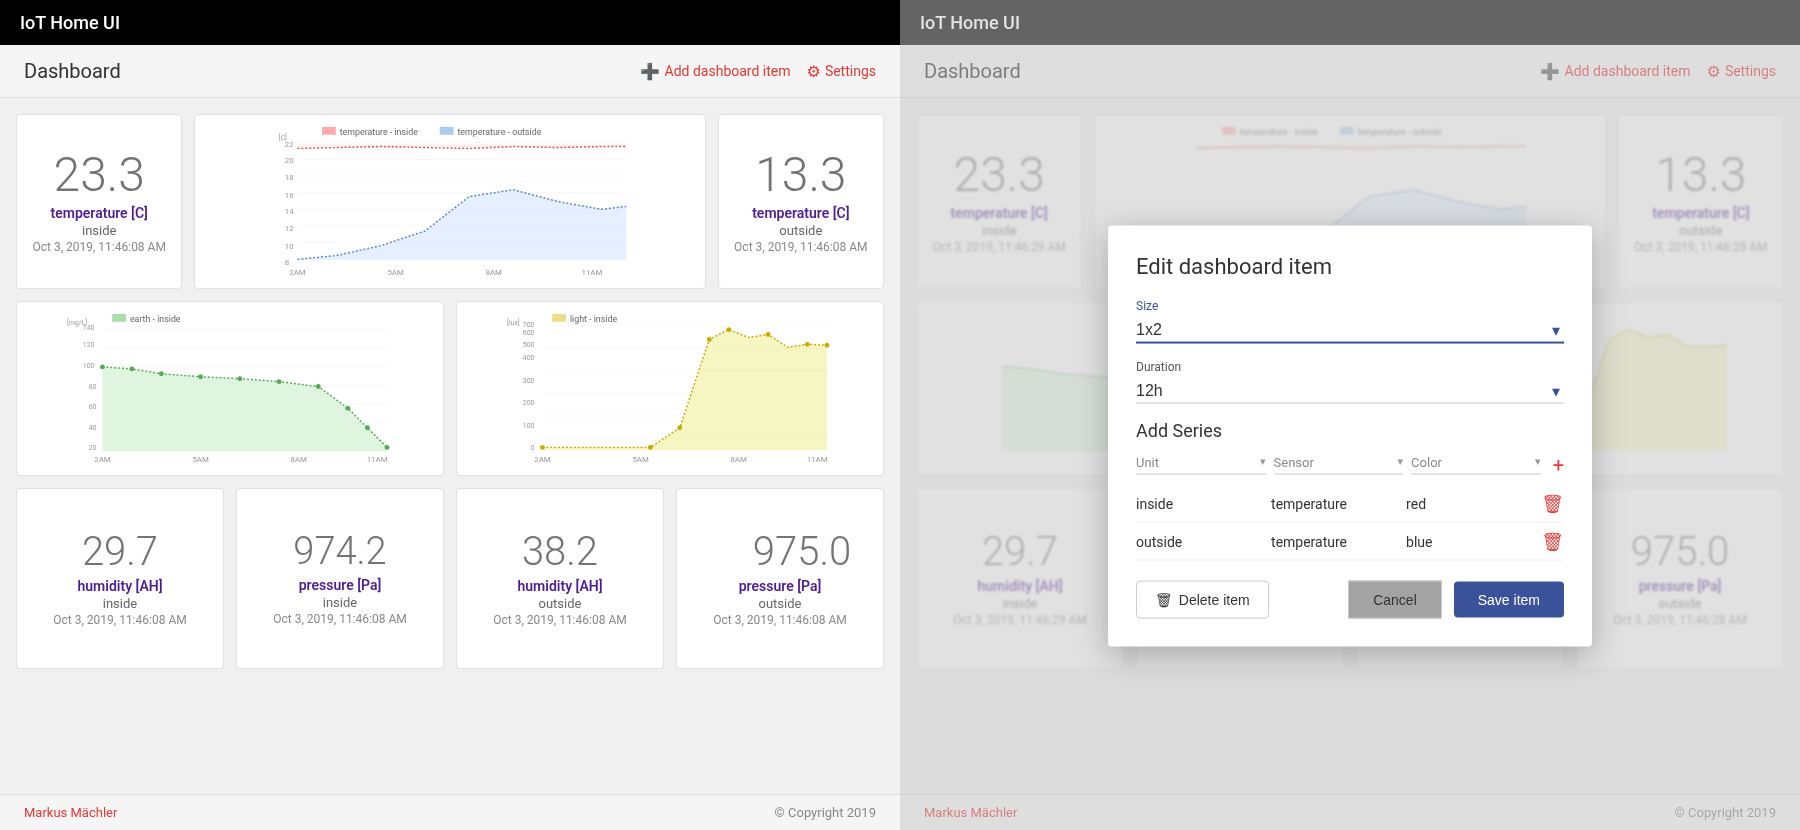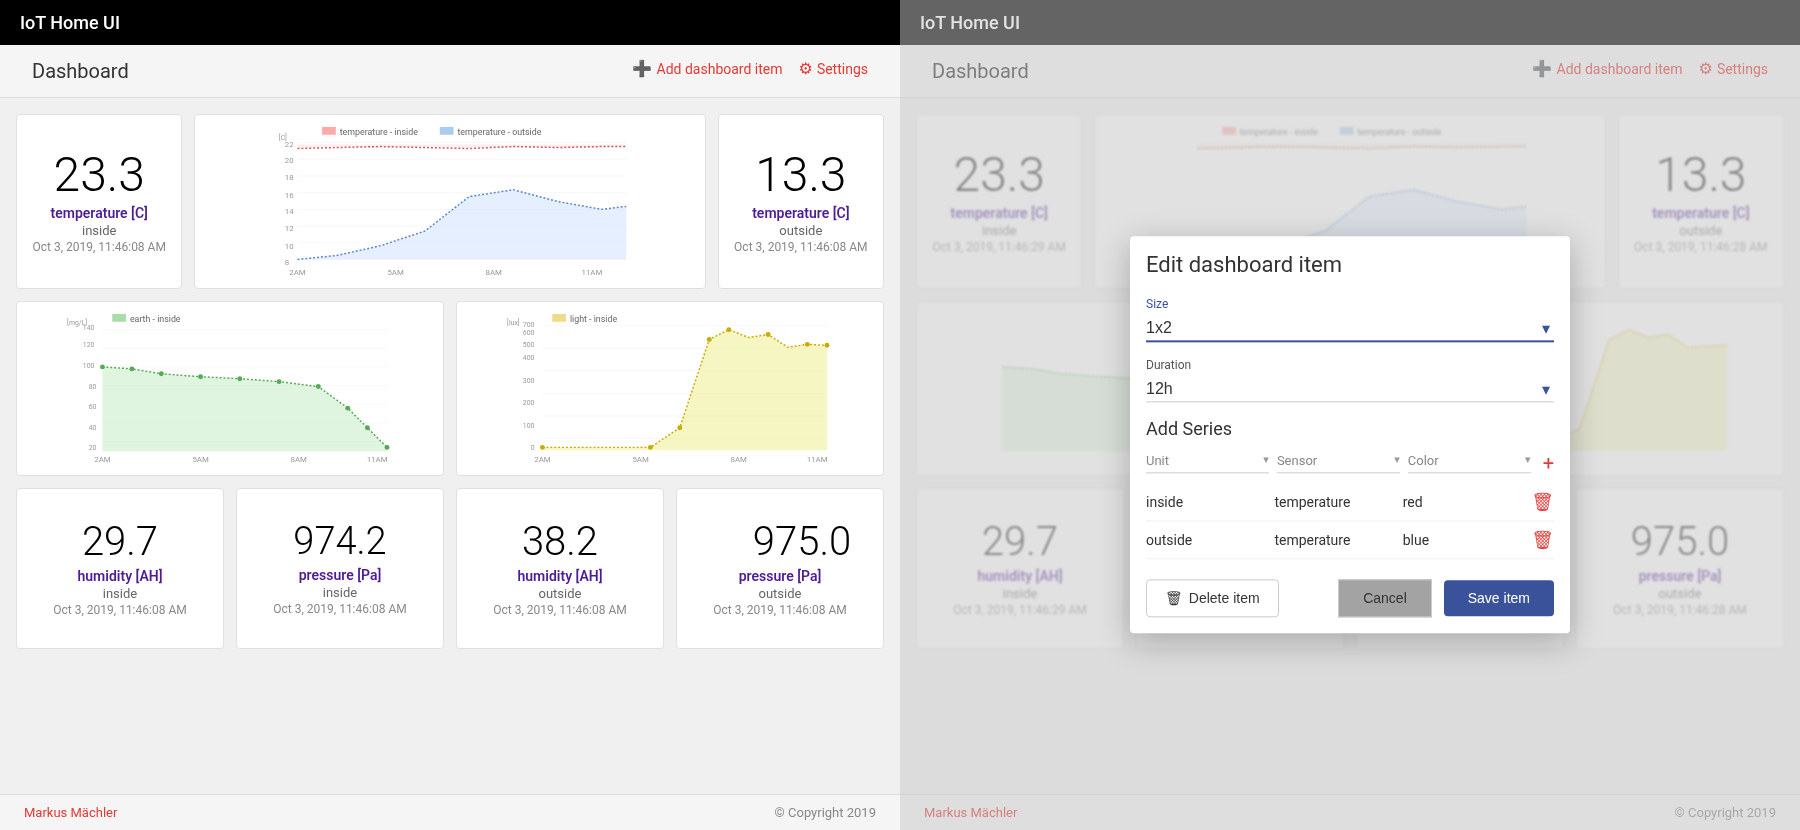--- a/index.html
+++ b/index.html
@@ -4,62 +4,62 @@
   <style>
     * { box-sizing: border-box; margin: 0; padding: 0; }
     body { font-family: 'Roboto', Arial, sans-serif; background: #e0e0e0; display: flex; width: 1800px; height: 830px; overflow: hidden; }
 
     .panel { width: 900px; height: 830px; background: #f0f0f0; display: flex; flex-direction: column; }
 
     
     .app-header { background: #000000; color: white; padding: 12px 20px; font-size: 18px; font-weight: 500; }
 
     
-    .dashboard-header { display: flex; align-items: flex-start; justify-content: space-between; padding: 14px 32px; background: #f5f5f5; border-bottom: 1px solid #ddd; }
+    .dashboard-header { display: flex; align-items: center; justify-content: space-between; padding: 14px 24px; background: #f5f5f5; border-bottom: 1px solid #ddd; }
     .dashboard-title { font-size: 20px; font-weight: 400; color: #333; }
     .dashboard-actions { display: flex; align-items: center; gap: 16px; }
     .btn-add { color: #e53935; font-size: 14px; display: flex; align-items: center; gap: 4px; cursor: pointer; }
     .btn-settings { color: #e53935; font-size: 14px; display: flex; align-items: center; gap: 4px; cursor: pointer; }
     .btn-add .icon, .btn-settings .icon { font-size: 16px; }
 
     
     .dashboard-content { flex: 1; padding: 16px; display: flex; flex-direction: column; gap: 12px; overflow: hidden; }
 
     
     .row { display: flex; gap: 12px; }
     .row-top { flex: 0 0 auto; height: 175px; }
     .row-middle { flex: 0 0 auto; height: 175px; }
-    .row-bottom { flex: 0 0 auto; height: 161px; }
+    .row-bottom { flex: 0 0 auto; height: 181px; }
 
     
     .card { background: white; border-radius: 4px; border: 1px solid #e0e0e0; overflow: hidden; display: flex; flex-direction: column; align-items: center; justify-content: center; flex: 1; }
     .card-wide { flex: 2.2; }
 
-    .card-value { font-size: 48px; font-weight: 300; color: #000000; line-height: 1.1; }
+    .card-value { font-size: 48px; font-weight: 300; color: #737373; line-height: 1.1; }
     .card-label { font-size: 14px; font-weight: 600; color: #4c1d95; margin-top: 4px; }
     .card-sublabel { font-size: 13px; color: #666; margin-top: 2px; }
     .card-timestamp { font-size: 12px; color: #888; margin-top: 2px; }
 
     
     .chart-card { flex: 3; background: white; border-radius: 4px; border: 1px solid #e0e0e0; overflow: hidden; padding: 8px; }
 
     
     .panel-footer { padding: 10px 24px; background: #f5f5f5; border-top: 1px solid #ddd; display: flex; justify-content: space-between; align-items: center; }
     .footer-author { color: #e53935; font-size: 13px; }
     .footer-copy { font-size: 13px; color: #888; }
 
     
     svg { display: block; }
 
     
     .panel-right { position: relative; }
     .overlay-bg { position: absolute; top: 0; left: 0; right: 0; bottom: 0; background: rgba(200,200,200,0.5); z-index: 10; }
 
     
-    .modal { position: absolute; top: 50%; left: 50%; transform: translate(-50%, -45%); background: white; border-radius: 4px; box-shadow: 0 8px 32px rgba(0,0,0,0.25); z-index: 20; width: 440px; padding: 16px; }
+    .modal { position: absolute; top: 50%; left: 50%; transform: translate(-50%, -45%); background: white; border-radius: 4px; box-shadow: 0 8px 32px rgba(0,0,0,0.25); z-index: 20; width: 484px; padding: 28px; }
     .modal-title { font-size: 22px; font-weight: 400; color: #333; margin-bottom: 20px; }
 
     .form-group { margin-bottom: 16px; }
     .form-label { font-size: 12px; color: #3a5299; margin-bottom: 4px; display: block; }
     .form-select { width: 100%; border: none; border-bottom: 2px solid #3a5299; font-size: 16px; padding: 4px 0; background: white; outline: none; appearance: none; color: #333; cursor: pointer; }
     .form-select-wrapper { position: relative; }
     .form-select-wrapper::after { content: '▾'; position: absolute; right: 4px; top: 4px; color: #3a5299; pointer-events: none; }
     .select-underline { border: none; border-bottom: 1px solid #ccc; }
 
     .section-title { font-size: 18px; font-weight: 400; color: #333; margin: 16px 0 12px; }

